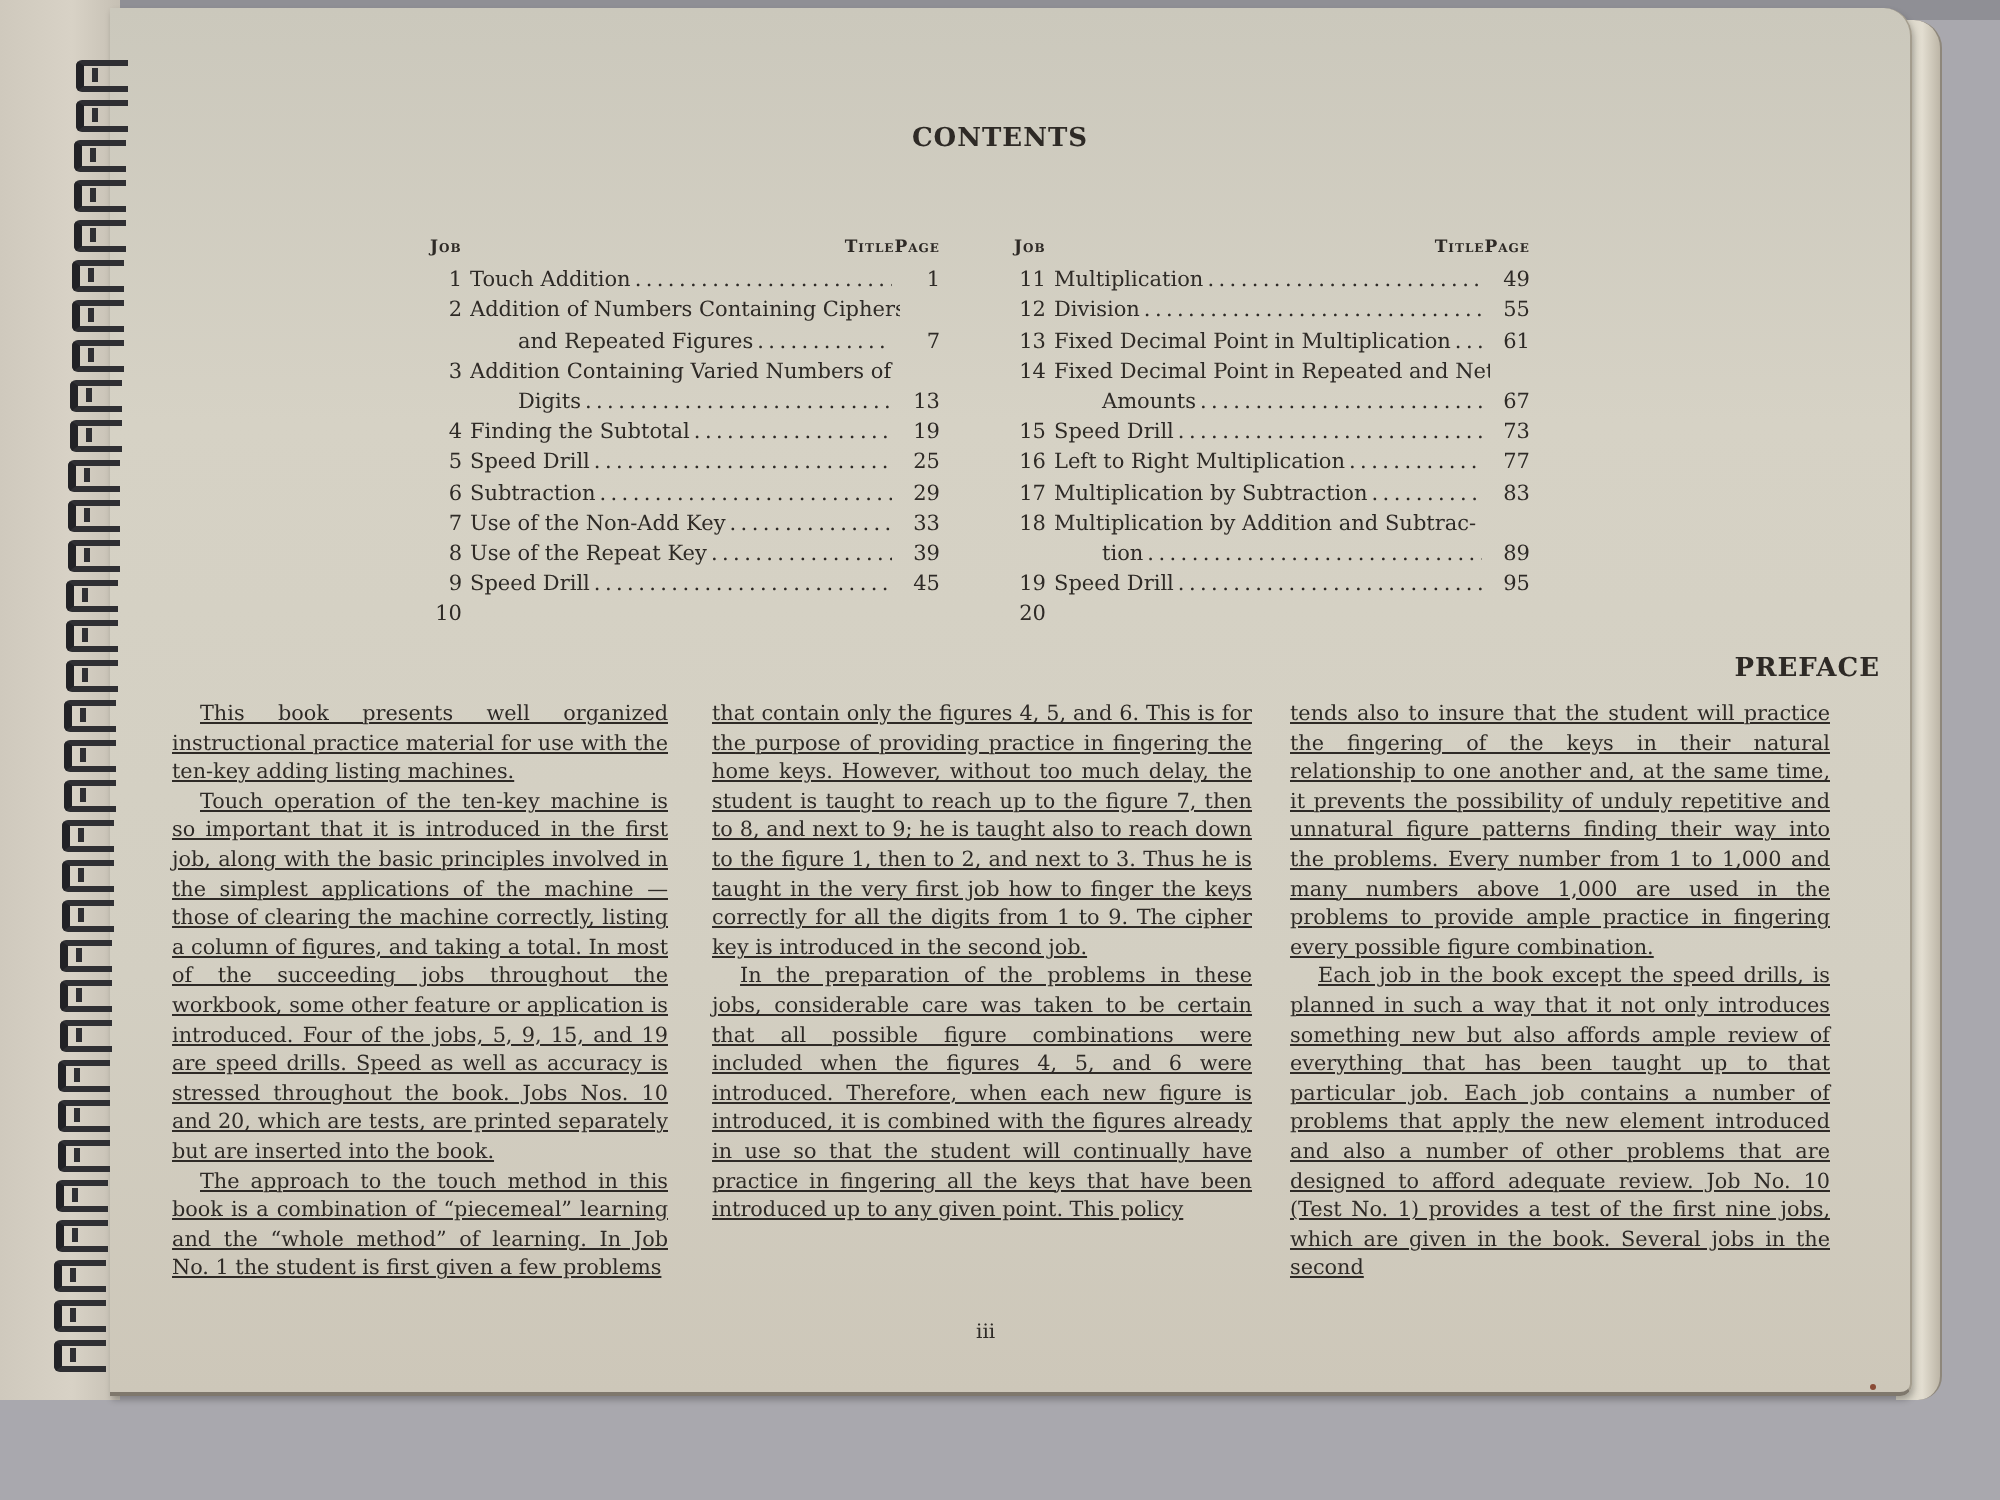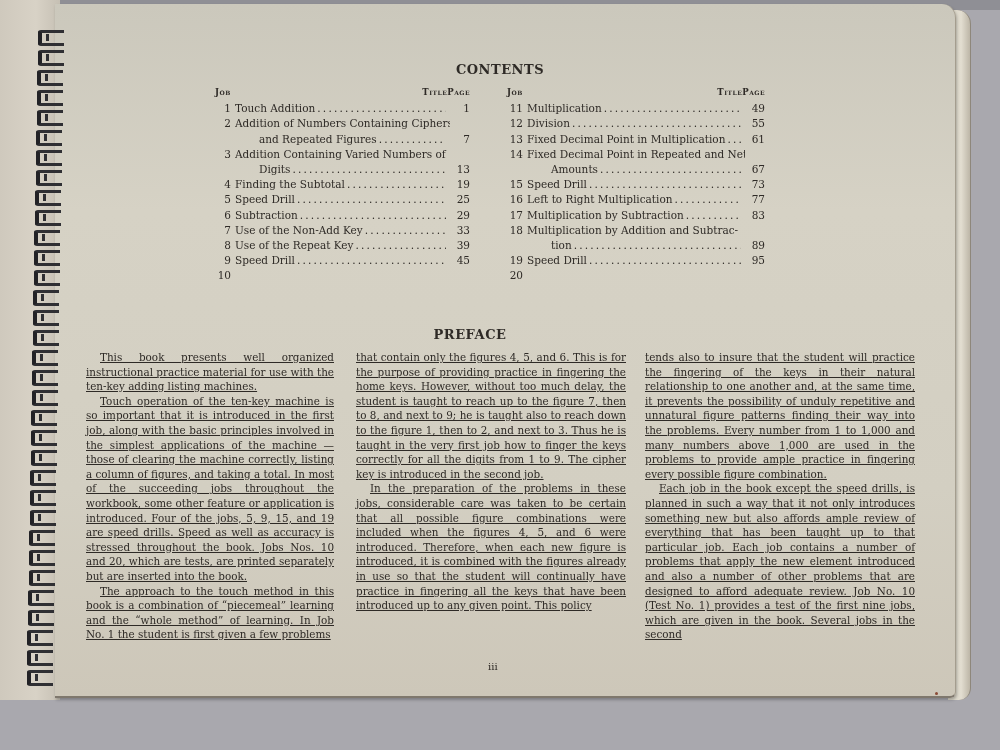--- a/index.html
+++ b/index.html
@@ -40,21 +40,21 @@
     }
     .coil::after {
       content: ""; position: absolute; left: 4px; top: 1px; width: 3px; height: 7px;
       background: #2f2f33;
     }
     .text { color: #2e2a26; }
     .contents-title {
       position: absolute; left: 0; width: 1000px; top: 62px; text-align: center;
       font-size: 13px; font-weight: bold; letter-spacing: 0.5px;
     }
-    .toc-col { position: absolute; font-size: 10.5px; line-height: 15.2px; }
+    .toc-col { position: absolute; font-size: 10.5px; line-height: 15.2px; margin-top: 32px; }
     .toc-col.left { left: 215px; top: 85px; width: 255px; }
     .toc-col.right { left: 507px; top: 85px; width: 258px; }
     .toc-head {
       display: flex; justify-content: space-between; font-size: 8.5px; font-weight: bold;
       font-variant: small-caps; letter-spacing: 0.5px; margin-bottom: 1px;
     }
     .toc-head .title-h { flex: 1; text-align: right; }
     .toc-row { display: flex; align-items: flex-end; }
     .toc-row .num { width: 16px; text-align: right; padding-right: 4px; flex-shrink: 0; }
     .toc-row .label { flex: 1; display: flex; align-items: flex-end; overflow: hidden; }
@@ -62,21 +62,21 @@
     .toc-row .label .dots {
       flex: 1; overflow: hidden; white-space: nowrap; letter-spacing: 2.2px;
       margin-left: 2px; margin-right: 4px;
     }
     .toc-row .pg { width: 20px; text-align: right; flex-shrink: 0; }
     .toc-row.wrap .label { flex-direction: column; align-items: stretch; }
     .toc-row.wrap .first { white-space: nowrap; text-align: justify; }
     .toc-row.wrap .second { display: flex; padding-left: 24px; }
     .toc-row.wrap .second .dots { flex: 1; overflow: hidden; white-space: nowrap; letter-spacing: 2.2px; margin-left: 2px; margin-right: 4px; }
     .preface-title {
-      position: absolute; left: 0; width: 940px; top: 327px; text-align: center;
+      position: absolute; left: 0; width: 940px; top: 327px; text-align: right;
       font-size: 13px; font-weight: bold; letter-spacing: 0.5px;
     }
     .pcol {
       position: absolute; top: 350px; font-size: 10.4px; line-height: 14.6px;
       text-align: justify; hyphens: none; text-decoration: underline;
     }
     .pcol p { margin: 0; text-indent: 14px; }
     .pcol p.cont { text-indent: 0; }
     .pcol.c1 { left: 86px; width: 248px; }
     .pcol.c2 { left: 356px; width: 270px; }

